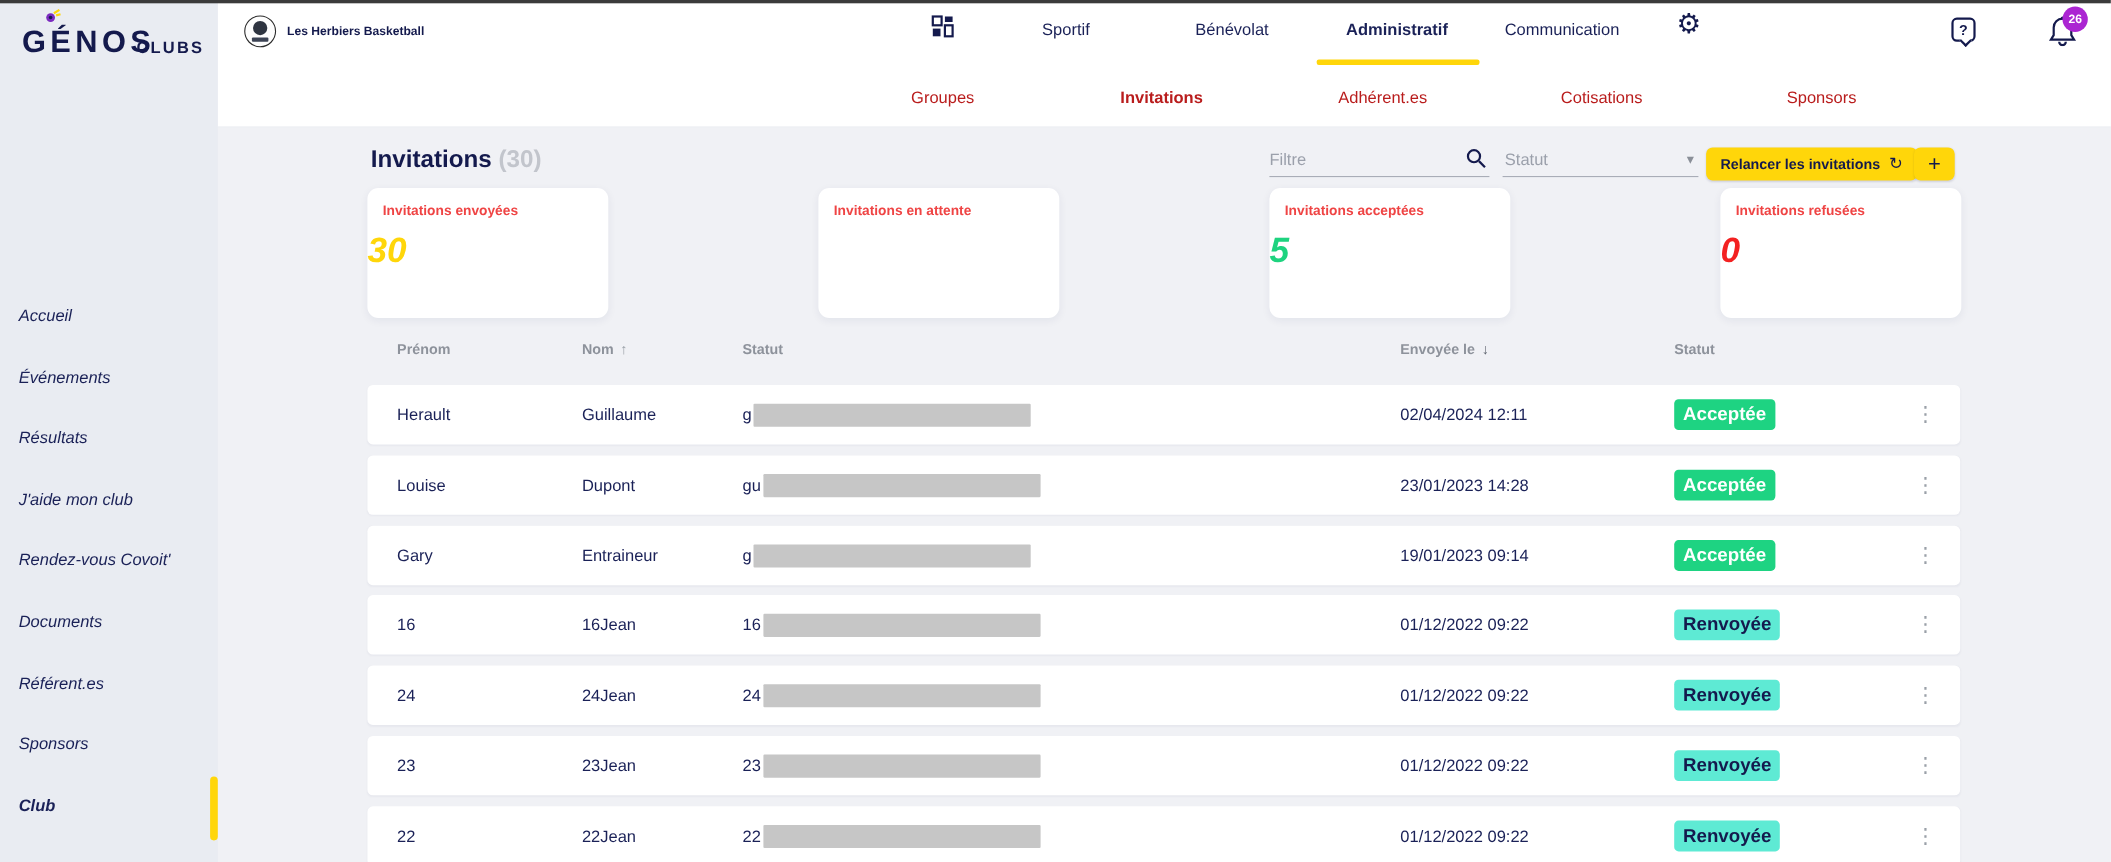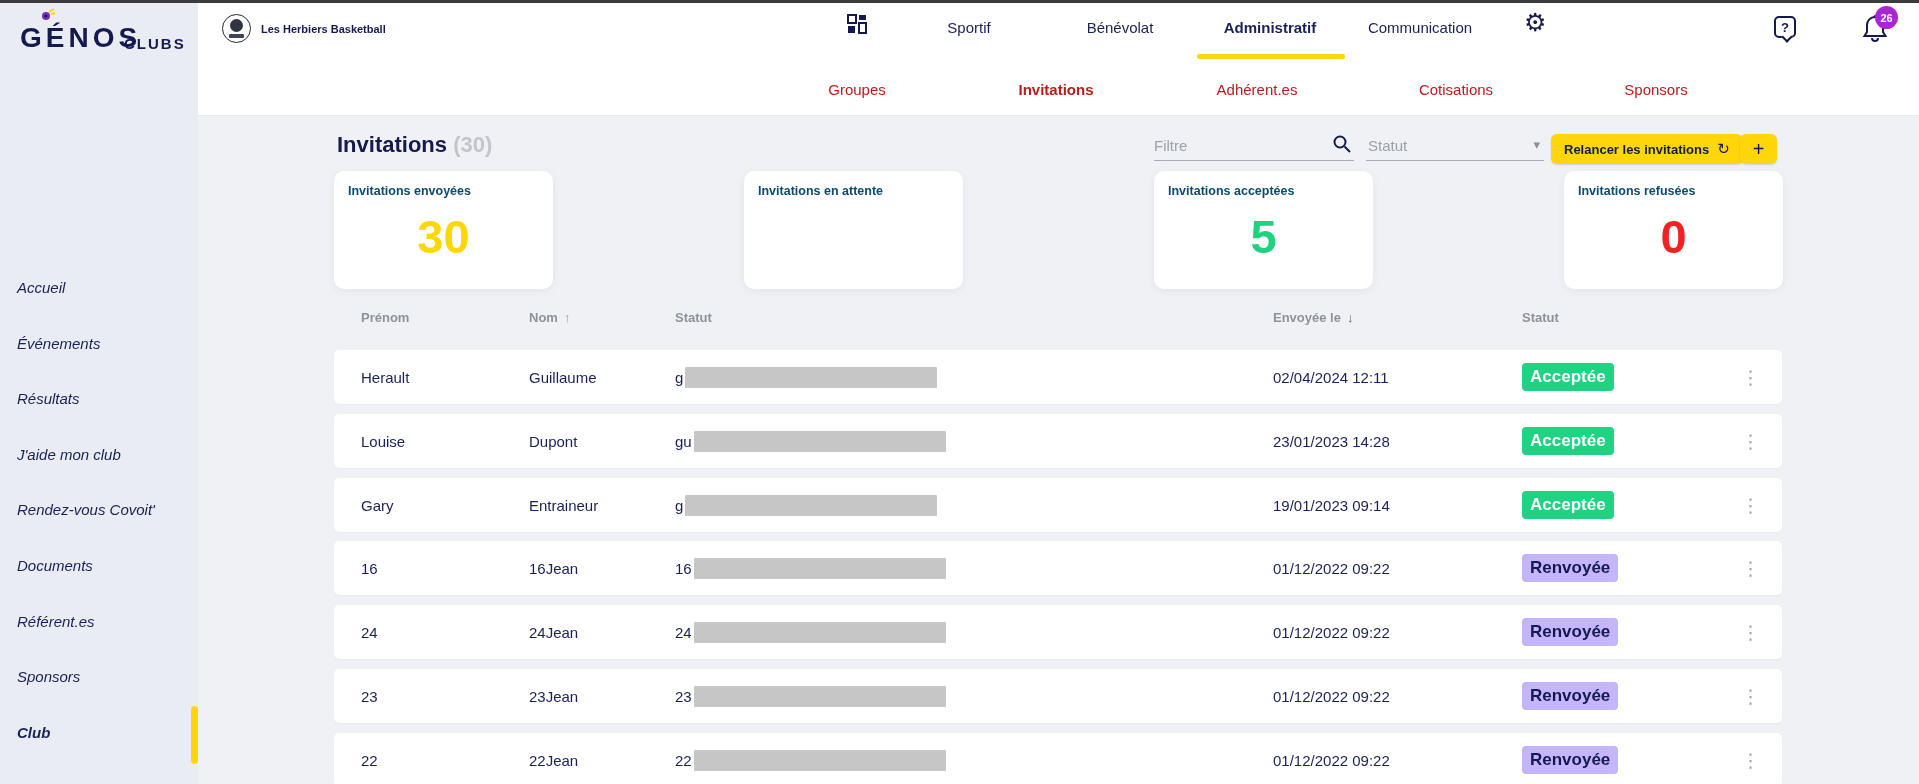--- a/index.html
+++ b/index.html
@@ -52,35 +52,35 @@
   .search-svg { position:absolute; right:2px; top:2px; }
   .statut-wrap { left:1366px; top:132px; width:178px; height:29px; border-bottom:1px solid #a9adb7; cursor:pointer; }
   .statut-label { position:absolute; left:2px; top:5px; font-size:15px; color:#9ba0ab; }
   .statut-caret { position:absolute; right:4px; top:5px; font-size:13px; color:#8a8f98; }
   .btn-resend { left:1551px; top:134px; height:30px; padding:0 13px; background:#ffd60a; border:none; border-radius:6px; font-family:"Liberation Sans",sans-serif; font-size:13px; font-weight:700; color:#141a4d; display:flex; align-items:center; gap:8px; cursor:pointer; box-shadow:0 1px 2px rgba(20,26,77,0.15); }
   .btn-resend .refresh { font-size:15px; font-weight:400; }
   .btn-plus { left:1740px; top:134px; width:37px; height:30px; background:#ffd60a; border:none; border-radius:6px; font-size:20px; font-weight:400; color:#141a4d; display:flex; align-items:center; justify-content:center; cursor:pointer; box-shadow:0 1px 2px rgba(20,26,77,0.15); }
 
   
   .stat-card { top:171px; width:219px; height:118px; background:#fff; border-radius:10px; box-shadow:0 2px 8px rgba(20,26,77,0.06); }
-  .stat-label { position:absolute; left:14px; top:13px; font-size:12.5px; font-weight:700; color:#0c4a6e; }
-  .stat-value { position:absolute; left:0; right:0; top:38px; text-align:center; font-size:47px; font-weight:700; }
+  .stat-label { position:absolute; left:14px; top:13px; font-size:12.5px; font-weight:700; color:#ef4444; }
+  .stat-value { position:absolute; left:0; right:0; top:38px; font-size:32px; font-weight:700;font-style:italic; }
   .v-yellow { color:#ffd60a; } .v-gray { color:#63666d; } .v-green { color:#1ed37f; } .v-red { color:#f32121; }
 
   
   .th { position:absolute; top:310px; font-size:13px; font-weight:700; color:#8d929b; }
   .th .arrow { font-size:13px; margin-left:6px; }
   .arrow-light { color:#9aa0a8; } .arrow-dark { color:#5f6570; }
   .row { position:absolute; left:334px; width:1448px; height:54px; background:#fff; border-radius:5px; box-shadow:0 1px 2px rgba(20,26,77,0.04); }
   .cell { position:absolute; top:0; height:54px; display:flex; align-items:center; font-size:15px; color:#1a2157; }
   .c-fn { left:27px; } .c-ln { left:195px; } .c-email { left:341px; } .c-date { left:939px; } .c-status { left:1188px; } .c-dots { left:1407px; }
   .redact { display:inline-block; width:252px; height:21px; background:#c6c6c6; margin-left:2px; border-radius:1px; }
   .badge { font-size:17px; font-weight:700; padding:4px 8px; border-radius:4px; }
   .s-accepted { background:#1ed382; color:#ffffff; }
-  .s-resent { background:#c4b5fd; color:#141a4d; }
+  .s-resent { background:#5eead4; color:#141a4d; }
   .kebab { font-size:19px; color:#9aa0a8; cursor:pointer; letter-spacing:0; line-height:1; }
 
   svg .stroke { stroke:#141a4d; stroke-width:2; fill:none; }
   svg .fill { fill:#141a4d; }
 </style>
 </head>
 <body>
 
 <div id="sidebar" class="abs">
   <div id="logo" class="abs">

